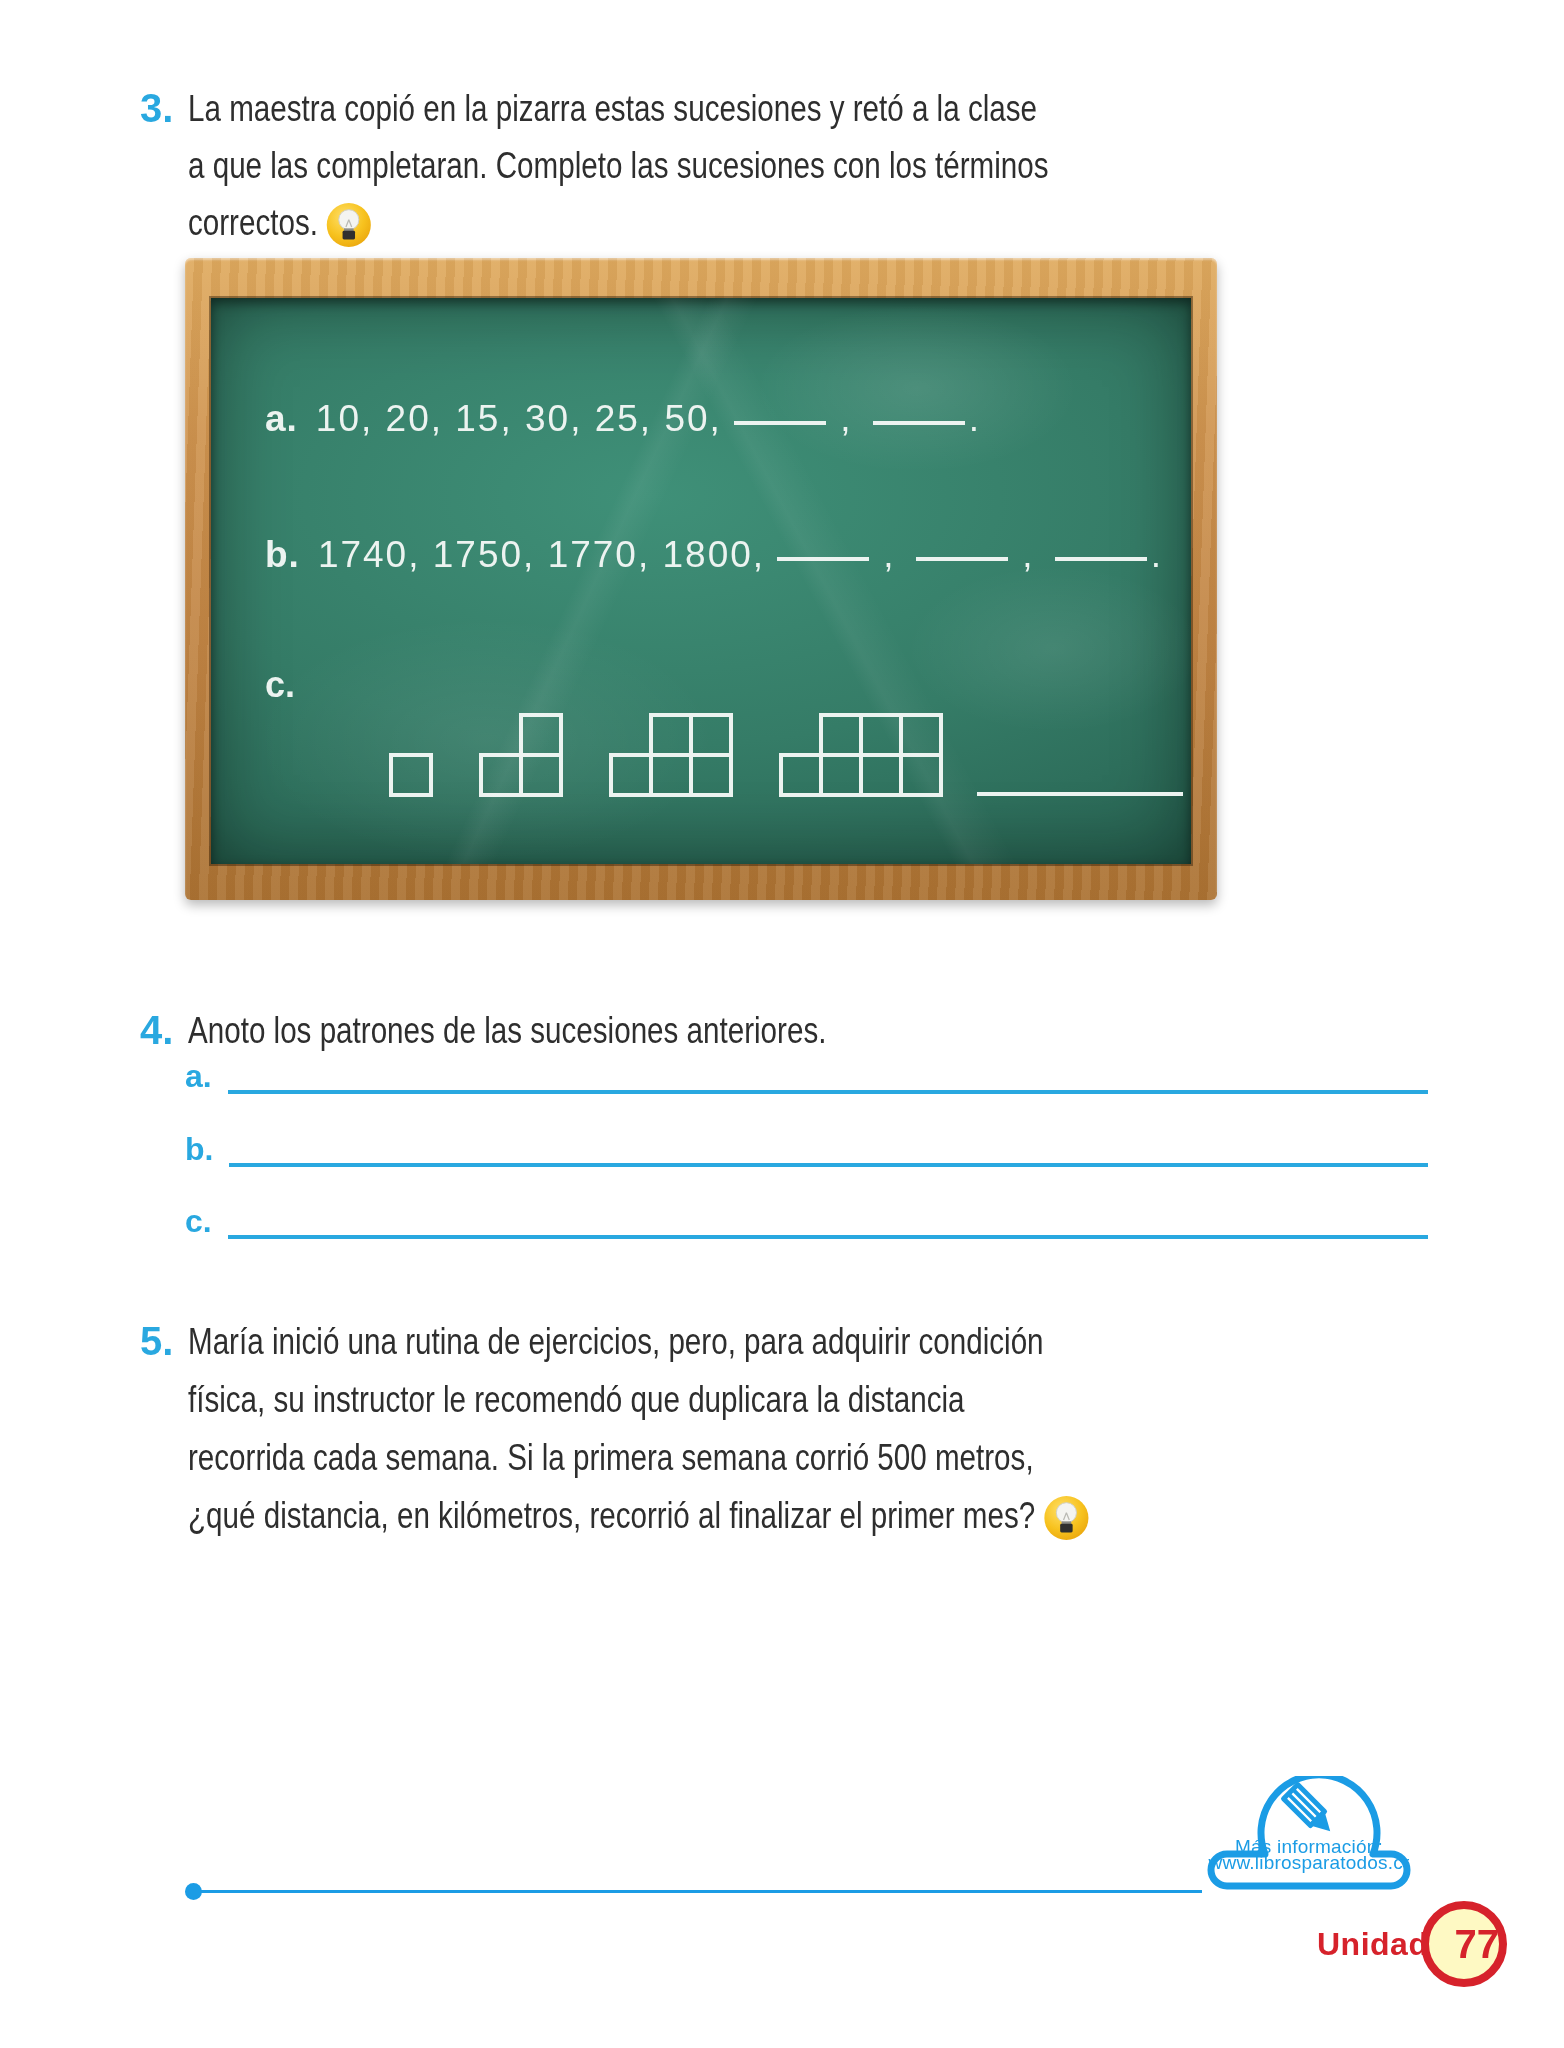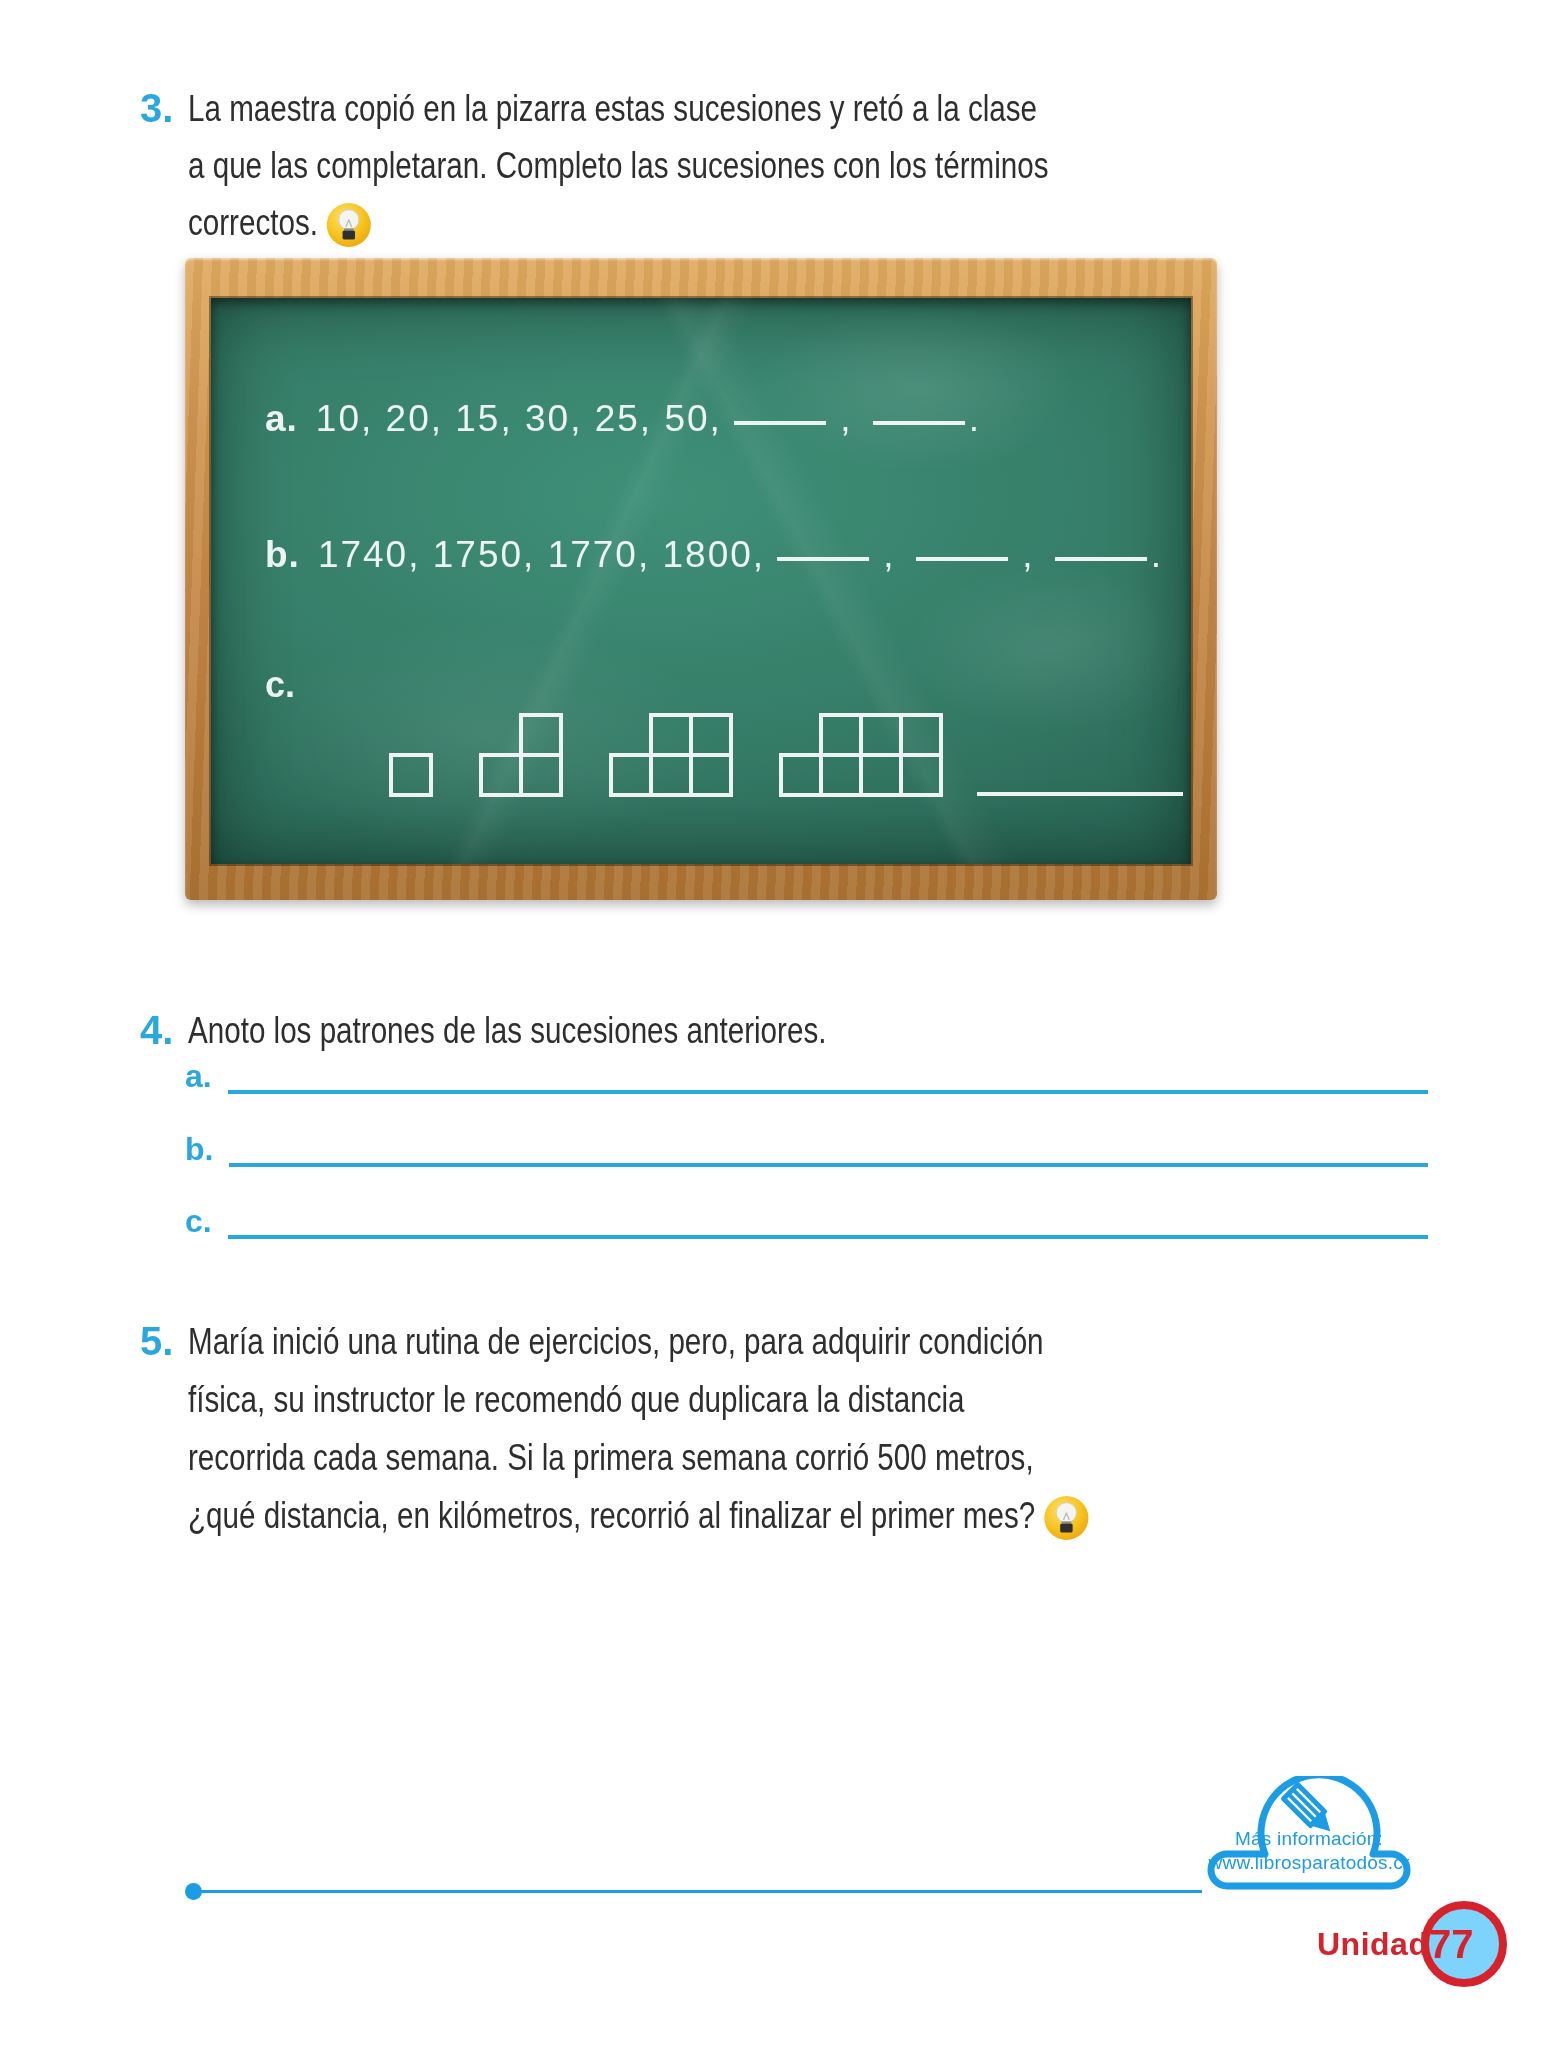--- a/index.html
+++ b/index.html
@@ -43,25 +43,25 @@
   
   .answer-row{position:absolute;left:185px;width:1243px;height:40px;display:flex;align-items:flex-end;gap:16px;}
   .answer-label{color:#29a8e0;font-weight:bold;font-size:32px;line-height:1;padding-bottom:2px;}
   .answer-line{flex:1;border-bottom:4px solid #29a8e0;height:100%;}
 
   
   .footer-line{position:absolute;left:190px;top:1890px;width:1012px;height:3px;background:#1b9ce5;}
   .footer-line::before{content:"";position:absolute;left:-5px;top:-7px;width:17px;height:17px;border-radius:50%;background:#1b9ce5;}
   .cloud{position:absolute;left:1196px;top:1776px;width:226px;height:120px;}
   .cloud-text{position:absolute;width:100%;text-align:center;color:#1b9ce5;font-size:19px;line-height:21px;letter-spacing:.2px;}
-  .cloud-label{top:52px;}
+  .cloud-label{top:60px;}
   .cloud-url{top:76px;}
   .unit-label{position:absolute;left:1317px;top:1926px;font-size:32px;font-weight:bold;color:#d6222b;letter-spacing:.5px;}
   .page-circle{position:absolute;left:1421px;top:1901px;width:86px;height:86px;box-sizing:border-box;
-    border:8px solid #d6222b;border-radius:50%;background:#7dd3fc;display:flex;align-items:center;justify-content:flex-start;
+    border:8px solid #d6222b;border-radius:50%;background:#fef9c3;display:flex;align-items:center;justify-content:flex-end;
     font-size:40px;font-weight:bold;color:#d6222b;}
 </style>
 </head>
 <body>
 
 <div class="page">
 
   <svg width="0" height="0" style="position:absolute">
     <defs>
       <radialGradient id="bulbGrad" cx="40%" cy="32%" r="78%">

